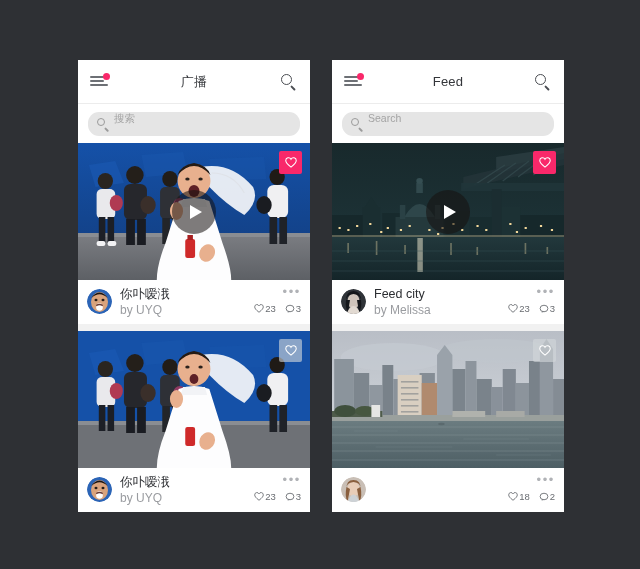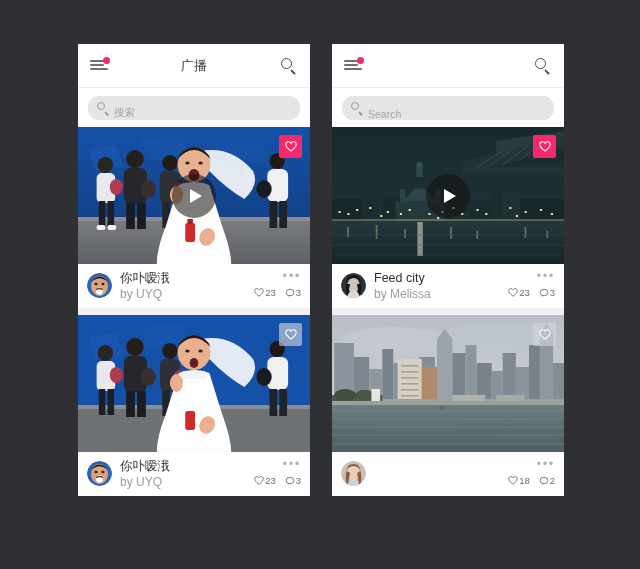--- a/index.html
+++ b/index.html
@@ -10,21 +10,21 @@
     overflow: hidden;
   }
   #stage {
     position: relative;
     width: 640px; height: 569px;
     background: #2e3034;
   }
 
   .phone {
     position: absolute;
-    top: 44px;
+    top: 60px;
     width: 232px;
     height: 452px;
     background: #ffffff;
     overflow: hidden;
   }
   #phone-left  { left: 78px; }
   #phone-right { left: 332px; }
 
   
   .appbar {
@@ -89,21 +89,21 @@
   
   .searchwrap {
     padding: 8px 10px 7px 10px;
     background: #fff;
   }
   .searchfield {
     position: relative;
     height: 24px;
     background: #e5e5e5;
     display: flex;
-    align-items: flex-end;
+    align-items: flex-start;
     padding-left: 26px;
     border-radius: 11px;
   }
   .searchfield .mag {
     left: 9px; top: 6px;
     width: 8px; height: 8px;
     border-width: 1.4px;
     border-color: #9b9b9b;
   }
   .searchfield .mag-h {
@@ -465,20 +465,21 @@
 
   <div class="phone" id="phone-right">
 
     <div class="appbar">
       <div class="menu-btn">
         <span class="bar b1"></span>
         <span class="bar b2"></span>
         <span class="bar b3"></span>
         <span class="menu-dot"></span>
       </div>
+      <div class="appbar-title">Feed</div>
       <div class="search-btn">
         <span class="mag"></span>
         <span class="mag-h"></span>
       </div>
     </div>
 
     <div class="searchwrap">
       <div class="searchfield">
         <span class="mag"></span>
         <span class="mag-h"></span>

